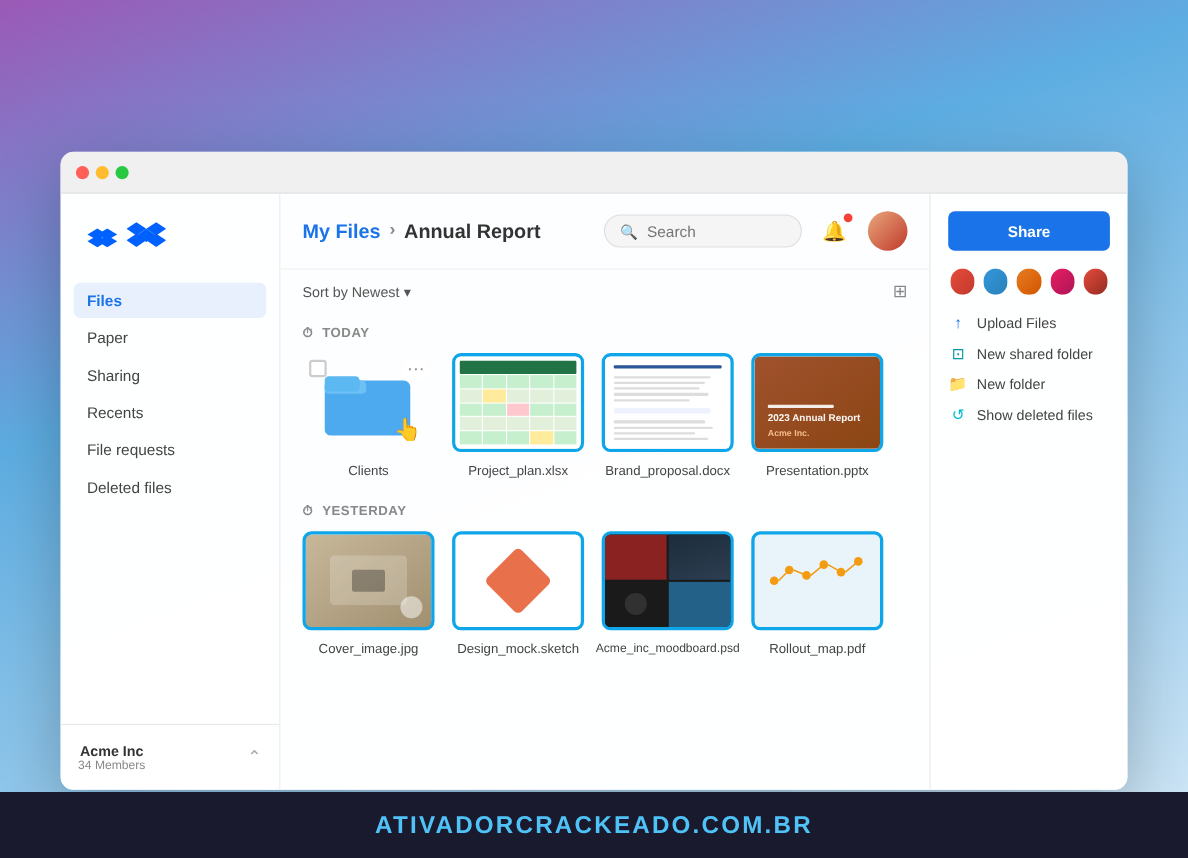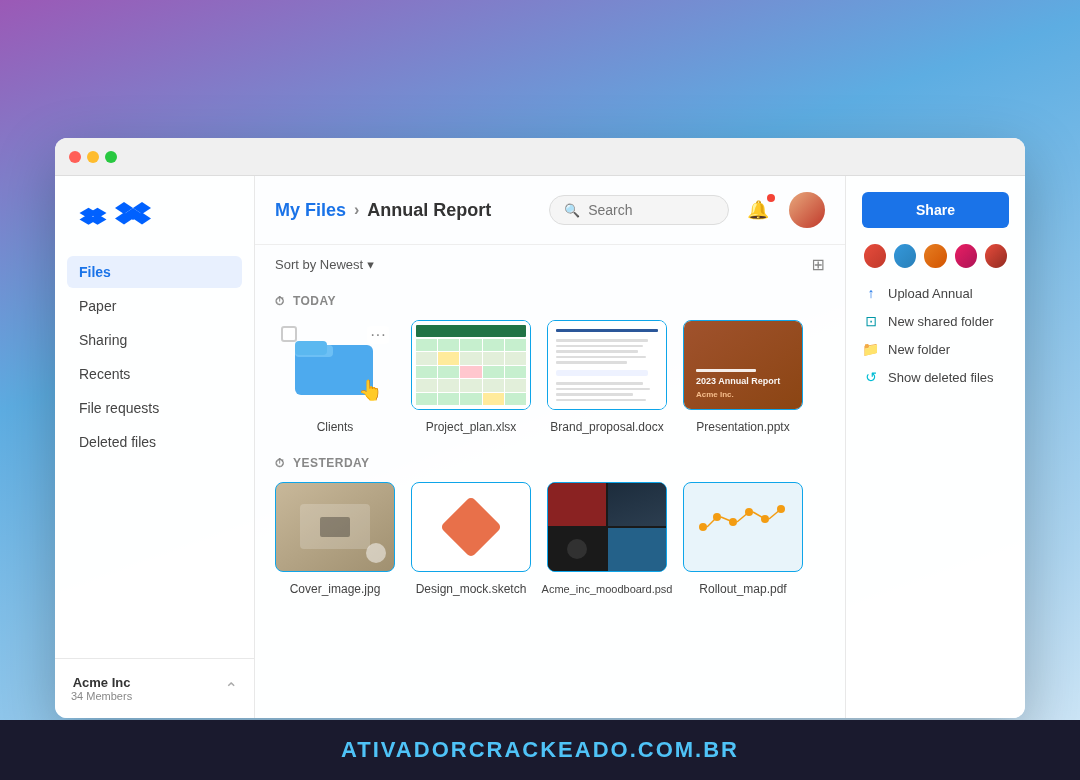--- a/index.html
+++ b/index.html
@@ -300,21 +300,21 @@
     .file-thumb {
       width: 120px;
       height: 90px;
       border-radius: 8px;
       overflow: hidden;
       position: relative;
       background: #f0f0f0;
       display: flex;
       align-items: center;
       justify-content: center;
-      border: 1px solid #0ea5e9;
+      border: 3px solid #0ea5e9;
     }
     .file-thumb-checkbox {
       position: absolute;
       top: 6px;
       left: 6px;
       width: 16px;
       height: 16px;
       border: 2px solid #ccc;
       border-radius: 3px;
       background: white;
@@ -662,21 +662,21 @@
         <div class="avatar-sm av1"></div>
         <div class="avatar-sm av2"></div>
         <div class="avatar-sm av3"></div>
         <div class="avatar-sm av4"></div>
         <div class="avatar-sm av5"></div>
       </div>
 
       <div class="panel-actions">
         <div class="panel-action-item">
           <span class="action-icon blue">↑</span>
-          <span>Upload Annual</span>
+          <span>Upload Files</span>
         </div>
         <div class="panel-action-item">
           <span class="action-icon teal">⊡</span>
           <span>New shared folder</span>
         </div>
         <div class="panel-action-item">
           <span class="action-icon yellow">📁</span>
           <span>New folder</span>
         </div>
         <div class="panel-action-item">

